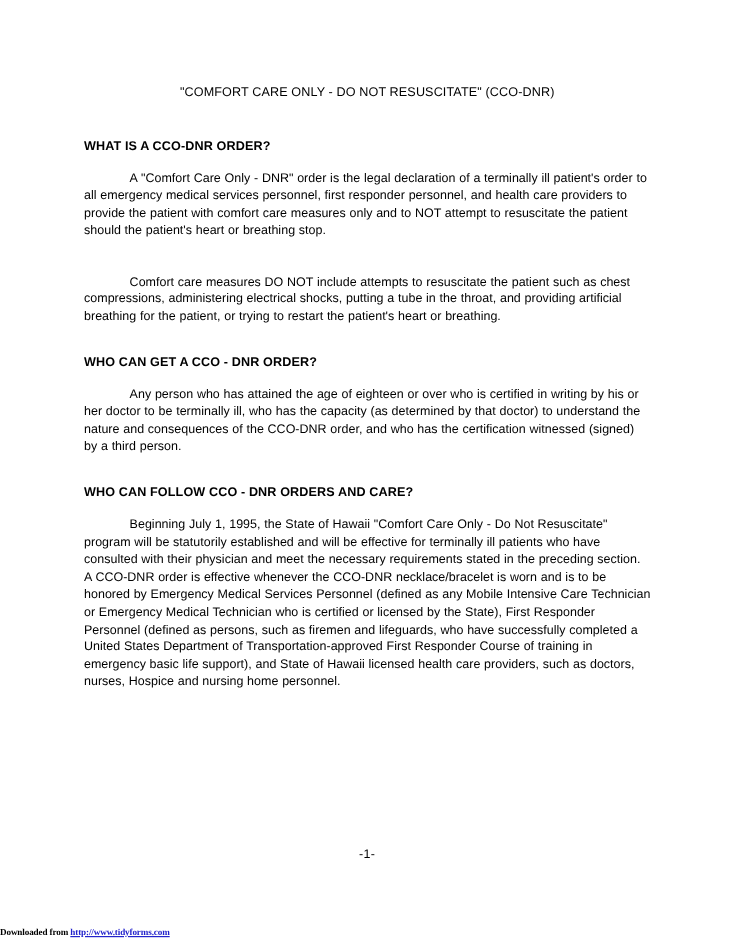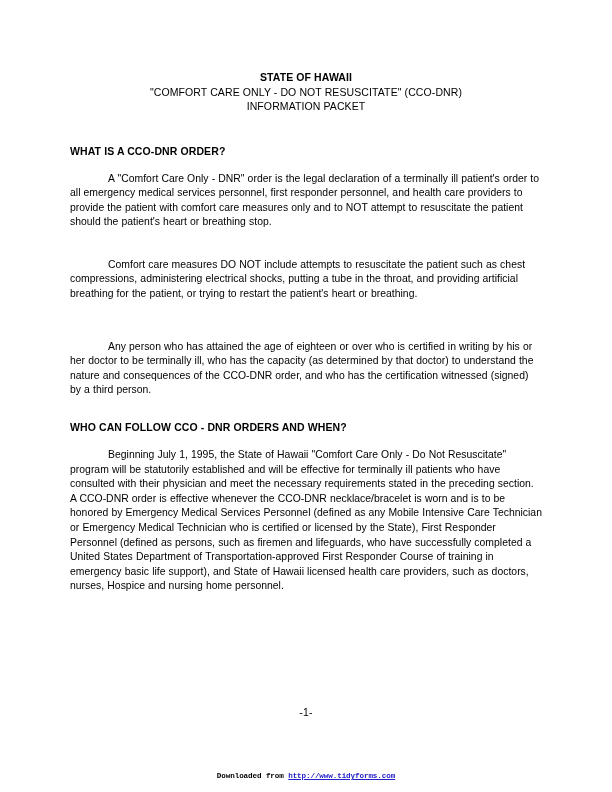--- a/index.html
+++ b/index.html
@@ -71,63 +71,61 @@
     top: 707px;
     text-align: center;
     font-size: 10.4px;
     letter-spacing: 0.3px;
   }
   .footer {
     position: absolute;
     left: 0;
     right: 0;
     top: 772px;
-    text-align: center;
-    font-family: Liberation Mono, monospace;
+    font-family: Liberation Serif, serif;
     font-size: 7.6px;
     font-weight: bold;
     color: #000000;
     letter-spacing: -0.1px;
   }
   .footer .footer-url {
     color: #2222cc;
     text-decoration: underline;
     font-weight: bold;
   }
 </style>
 </head>
 <body>
 
 <div class="page">
 
   <div class="content">
 
     <div class="doc-title">
-      <div class="line1">STATE OF HAWAII</div>
       <div class="line2">"COMFORT CARE ONLY - DO NOT RESUSCITATE" (CCO-DNR)</div>
-      <div class="line3">INFORMATION PACKET</div>
     </div>
 
     <div class="gap-title-to-h1"></div>
 
     <h2 class="section-heading"><span class="heading-text">WHAT IS A CCO-DNR ORDER?</span></h2>
     <div class="gap-h-to-p"></div>
     <p class="body-par">A "Comfort Care Only - DNR" order is the legal declaration of a terminally ill patient's order to all emergency medical services personnel, first responder personnel, and health care providers to provide the patient with comfort care measures only and to NOT attempt to resuscitate the patient should the patient's heart or breathing stop.</p>
     <div class="gap-p-to-p"></div>
     <div class="gap-p-to-p"></div>
     <p class="body-par">Comfort care measures DO NOT include attempts to resuscitate the patient such as chest compressions, administering electrical shocks, putting a tube in the throat, and providing artificial breathing for the patient, or trying to restart the patient's heart or breathing.</p>
 
     <div class="gap-p-to-h"></div>
 
+    <h2 class="section-heading"><span class="heading-text">WHO CAN GET A CCO - DNR ORDER?</span></h2>
     <div class="gap-h-to-p"></div>
     <p class="body-par">Any person who has attained the age of eighteen or over who is certified in writing by his or her doctor to be terminally ill, who has the capacity (as determined by that doctor) to understand the nature and consequences of the CCO-DNR order, and who has the certification witnessed (signed) by a third person.</p>
 
     <div class="gap-p-to-h"></div>
 
-    <h2 class="section-heading"><span class="heading-text">WHO CAN FOLLOW CCO - DNR ORDERS AND WHEN?</span></h2>
+    <h2 class="section-heading"><span class="heading-text">WHO CAN FOLLOW CCO - DNR ORDERS AND CARE?</span></h2>
     <div class="gap-h-to-p"></div>
     <p class="body-par">Beginning July 1, 1995, the State of Hawaii "Comfort Care Only - Do Not Resuscitate" program will be statutorily established and will be effective for terminally ill patients who have consulted with their physician and meet the necessary requirements stated in the preceding section.  A CCO-DNR order is effective whenever the CCO-DNR necklace/bracelet is worn and is to be honored by Emergency Medical Services Personnel (defined as any Mobile Intensive Care Technician or Emergency Medical Technician who is certified or licensed by the State), First Responder Personnel (defined as persons, such as firemen and lifeguards, who have successfully completed a United States Department of Transportation-approved First Responder Course of training in emergency basic life support), and State of Hawaii licensed health care providers, such as doctors, nurses, Hospice and nursing home personnel.</p>
 
   </div>
 
   <div class="page-number">-1-</div>
 
   <div class="footer"><span>Downloaded from </span><span class="footer-url">http://www.tidyforms.com</span></div>
 
 </div>

